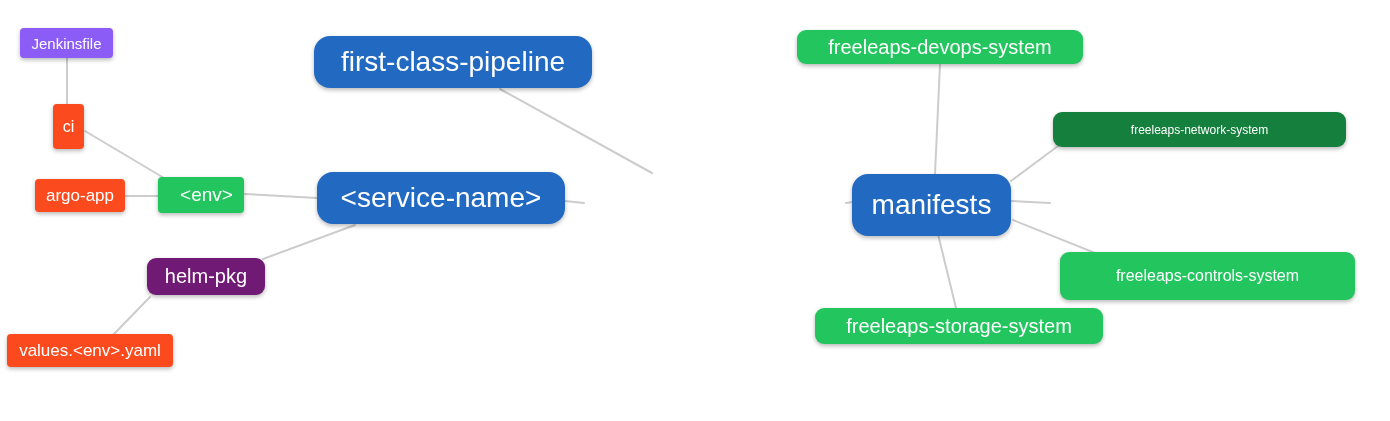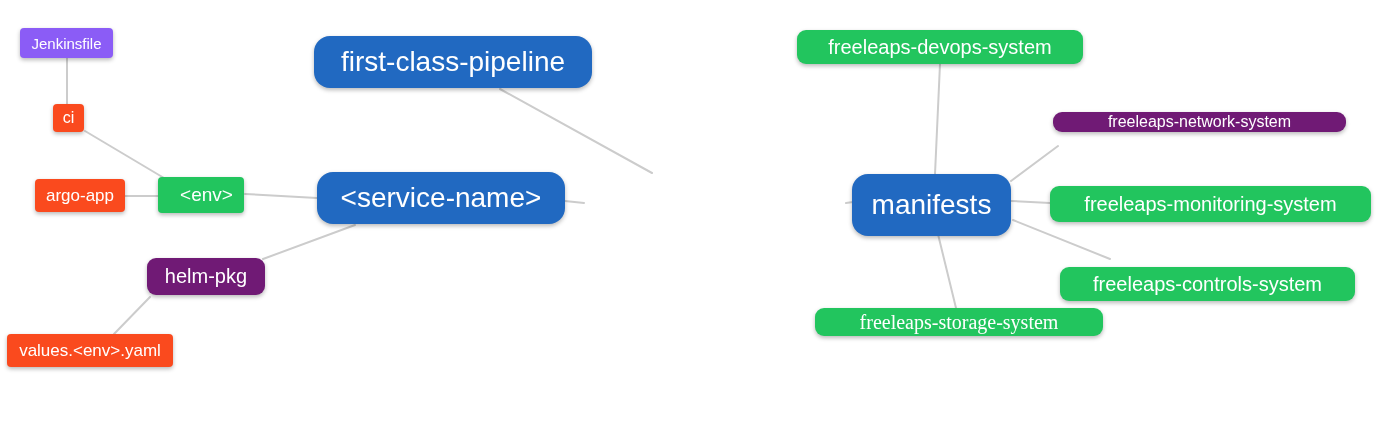--- a/index.html
+++ b/index.html
@@ -59,40 +59,39 @@
     <line x1="846" y1="203" x2="853" y2="202" stroke="#cccccc"></line>
     <line x1="935" y1="174" x2="940" y2="64" stroke="#cccccc"></line>
     <line x1="1011" y1="181" x2="1058" y2="146" stroke="#cccccc"></line>
     <line x1="1011" y1="201" x2="1050" y2="203" stroke="#cccccc"></line>
     <line x1="1013" y1="220" x2="1110" y2="259" stroke="#cccccc"></line>
     <line x1="936" y1="226" x2="956" y2="308" stroke="#cccccc"></line>
   </svg>
 
   <div class="node orange r4" style="left: 20px; top: 28px; width: 93px; height: 30px; font-size: 15px; background: #8b5cf6;">Jenkinsfile</div>
 
-  <div class="node red r4" style="left: 53px; top: 104px; width: 31px; height: 28px; font-size: 16px; background: rgb(250, 74, 30);">ci</div>
+  <div class="node red r4" style="left: 53px; top: 104px; width: 31px; height: 45px; font-size: 16px; background: rgb(250, 74, 30);">ci</div>
 
   <div class="node red r4" style="left: 35px; top: 179px; width: 90px; height: 33px; font-size: 17px; background: rgb(250, 74, 30);">argo-app</div>
 
   <div class="node green r4" style="left: 158px; top: 177px; width: 86px; height: 36px; font-size: 19px; background: rgb(34, 197, 94); padding-left: 11px;">&lt;env&gt;</div>
 
   <div class="node green r5" style="left: 147px; top: 258px; width: 118px; height: 37px; font-size: 20px; background: #701a75;">helm-pkg</div>
 
   <div class="node red r4" style="left: 7px; top: 334px; width: 166px; height: 33px; font-size: 17px; background: rgb(250, 74, 30);">values.&lt;env&gt;.yaml</div>
 
   <div class="node blue r6" style="left: 314px; top: 36px; width: 278px; height: 52px; font-size: 28px; background: rgb(33, 105, 193);">first-class-pipeline</div>
 
   <div class="node blue r6" style="left: 317px; top: 172px; width: 248px; height: 52px; font-size: 28px; background: rgb(33, 105, 193);">&lt;service-name&gt;</div>
 
 
   <div class="node blue r6" style="left: 852px; top: 174px; width: 159px; height: 62px; font-size: 28px; background: rgb(33, 105, 193);">manifests</div>
 
   <div class="node green r5" style="left: 797px; top: 30px; width: 286px; height: 34px; font-size: 20px; background: rgb(34, 197, 94);">freeleaps-devops-system</div>
 
-  <div class="node green r5" style="left: 1053px; top: 112px; width: 293px; height: 20px; font-size: 16px; background: #701a75;">freeleaps-network-system</div>
+  <div class="node green r5" style="left: 1053px; top: 112px; width: 293px; height: 35px; font-size: 12px; background: #15803d;">freeleaps-network-system</div>
 
-  <div class="node green r5" style="left: 1050px; top: 186px; width: 321px; height: 36px; font-size: 20px; background: rgb(34, 197, 94);">freeleaps-monitoring-system</div>
 
-  <div class="node green r5" style="left: 1060px; top: 267px; width: 295px; height: 34px; font-size: 20px; background: rgb(34, 197, 94);">freeleaps-controls-system</div>
+  <div class="node green r5" style="left: 1060px; top: 252px; width: 295px; height: 48px; font-size: 16px; background: rgb(34, 197, 94);">freeleaps-controls-system</div>
 
-  <div class="node green r5" style="left: 815px; top: 308px; width: 288px; height: 28px; font-size: 20px; background: rgb(34, 197, 94); font-family: Liberation Serif, serif;">freeleaps-storage-system</div>
+  <div class="node green r5" style="left: 815px; top: 308px; width: 288px; height: 36px; font-size: 20px; background: rgb(34, 197, 94);">freeleaps-storage-system</div>
 
 </div>
 
 </body></html>

